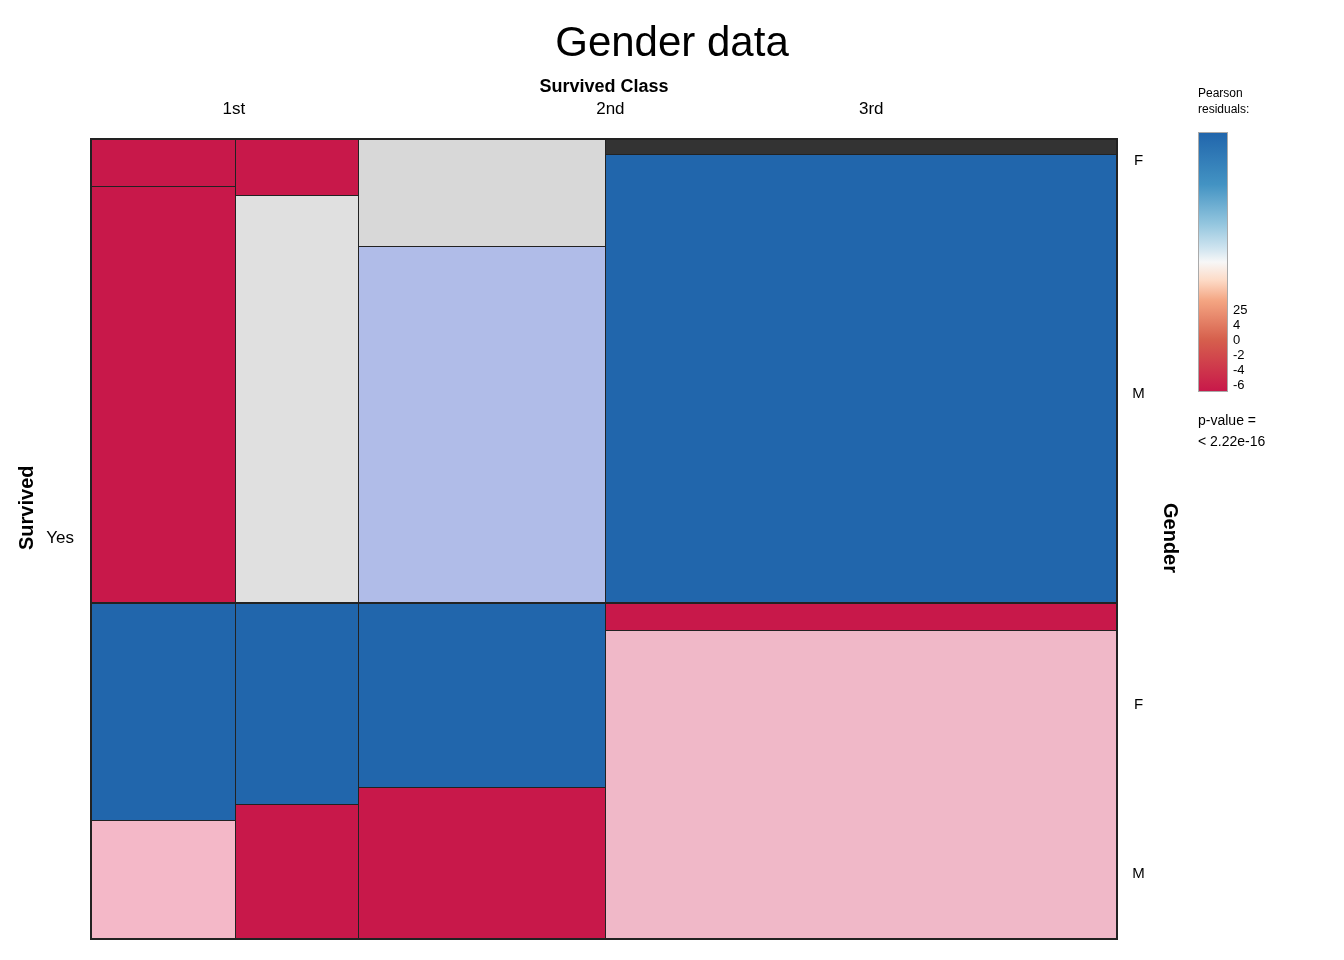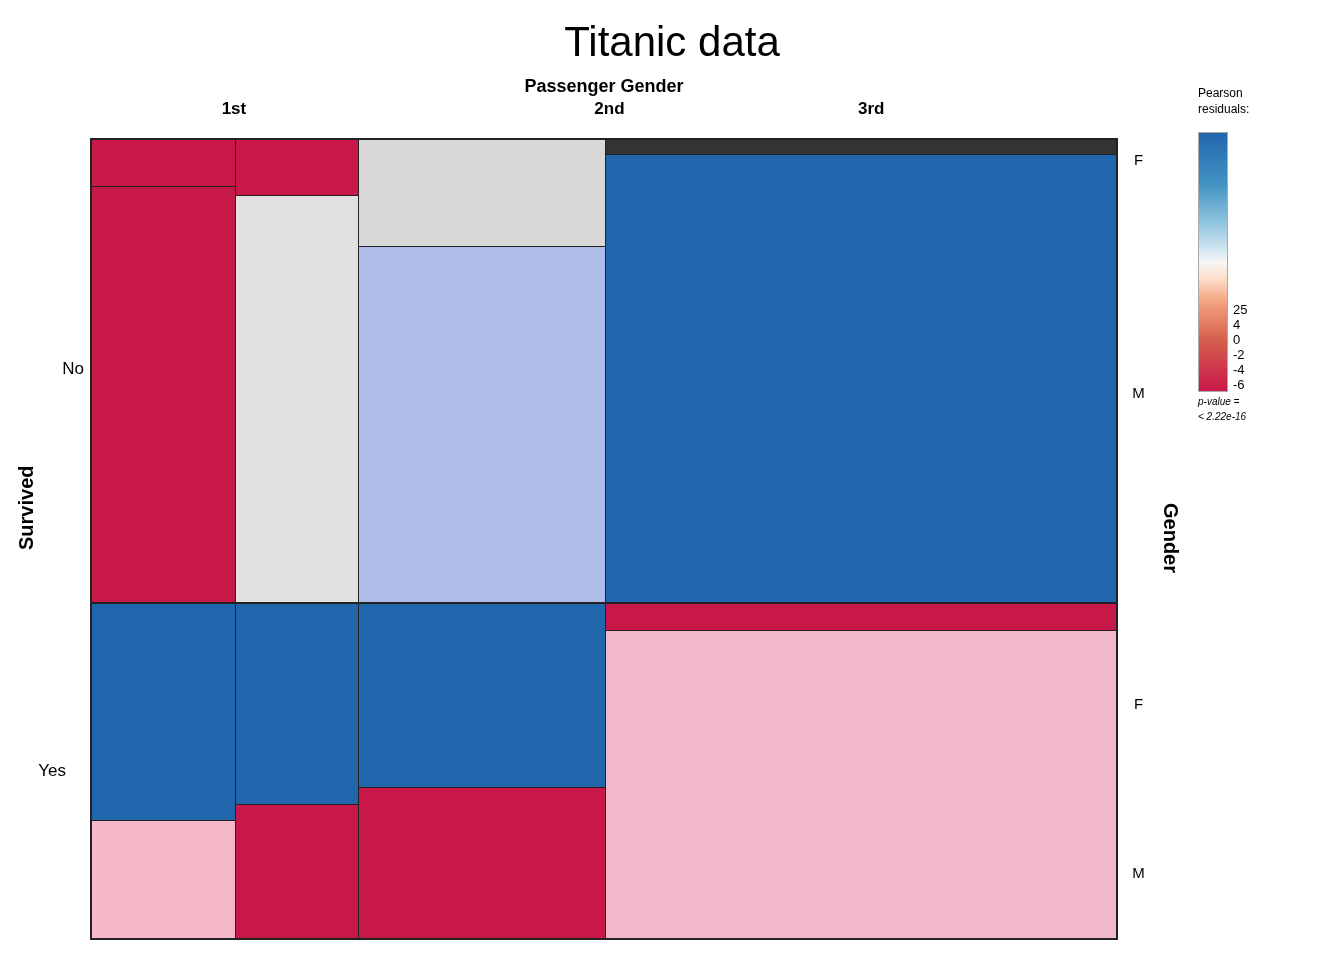--- a/index.html
+++ b/index.html
@@ -24,37 +24,36 @@
       font-size: 42px;
       font-weight: normal;
       margin-top: 18px;
       margin-bottom: 10px;
     }
   </style>
 </head>
 <body>
 
 <div class="chart-container">
-  <div class="chart-title">Titanic data</div>
+  <div class="chart-title">Gender data</div>
 
   <div style="display:flex;flex-direction:row;width:100%;flex:1;padding:0 20px 20px 10px;gap:0;">
 
     <div style="writing-mode:vertical-rl;transform:rotate(180deg);font-size:20px;font-weight:bold;display:flex;align-items:center;justify-content:center;width:32px;flex-shrink:0;">Survived</div>
 
     <div style="display:flex;flex-direction:column;width:48px;flex-shrink:0;padding-top:60px;">
 
-      <div style="flex:58;display:flex;align-items:center;justify-content:flex-end;padding-right:6px;font-size:17px;">No</div>
-      <div style="flex:42;display:flex;align-items:center;justify-content:flex-end;padding-right:24px;font-size:17px;">Yes</div>
+      <div style="flex:42;display:flex;align-items:center;justify-content:flex-end;padding-right:16px;font-size:17px;">Yes</div>
     </div>
 
     <div style="display:flex;flex-direction:column;flex:1;">
 
-      <div style="text-align:center;font-size:18px;font-weight:bold;margin-bottom:2px;">Passenger Gender</div>
+      <div style="text-align:center;font-size:18px;font-weight:bold;margin-bottom:2px;">Survived Class</div>
 
-      <div style="display:flex;flex-direction:row;margin-bottom:19px;font-size:17px;font-weight:bold;">
+      <div style="display:flex;flex-direction:row;margin-bottom:19px;font-size:17px;">
 
         <div style="flex:14;text-align:center;">1st</div>
         <div style="flex:12;text-align:right;">2nd</div>
         <div style="flex:24;text-align:center;">3rd</div>
       </div>
 
       <div style="flex:1;display:flex;flex-direction:column;border:2px solid #222;gap:0;">
 
         <div style="flex:58;display:flex;flex-direction:row;border-bottom:2px solid #222;">
 
@@ -145,17 +144,17 @@
 
         <div style="display:flex;flex-direction:column;justify-content:flex-end;height:260px;font-size:13px;">
           <div>25</div>
           <div>4</div>
           <div>0</div>
           <div>-2</div>
           <div>-4</div>
           <div>-6</div>
         </div>
       </div>
-      <div style="font-size:10px;margin-top:2px;line-height:1.5;font-style:italic;">p-value =<br>&lt; 2.22e-16</div>
+      <div style="font-size:14px;margin-top:18px;line-height:1.5;">p-value =<br>&lt; 2.22e-16</div>
     </div>
 
   </div>
 </div>
 
 </body></html>

